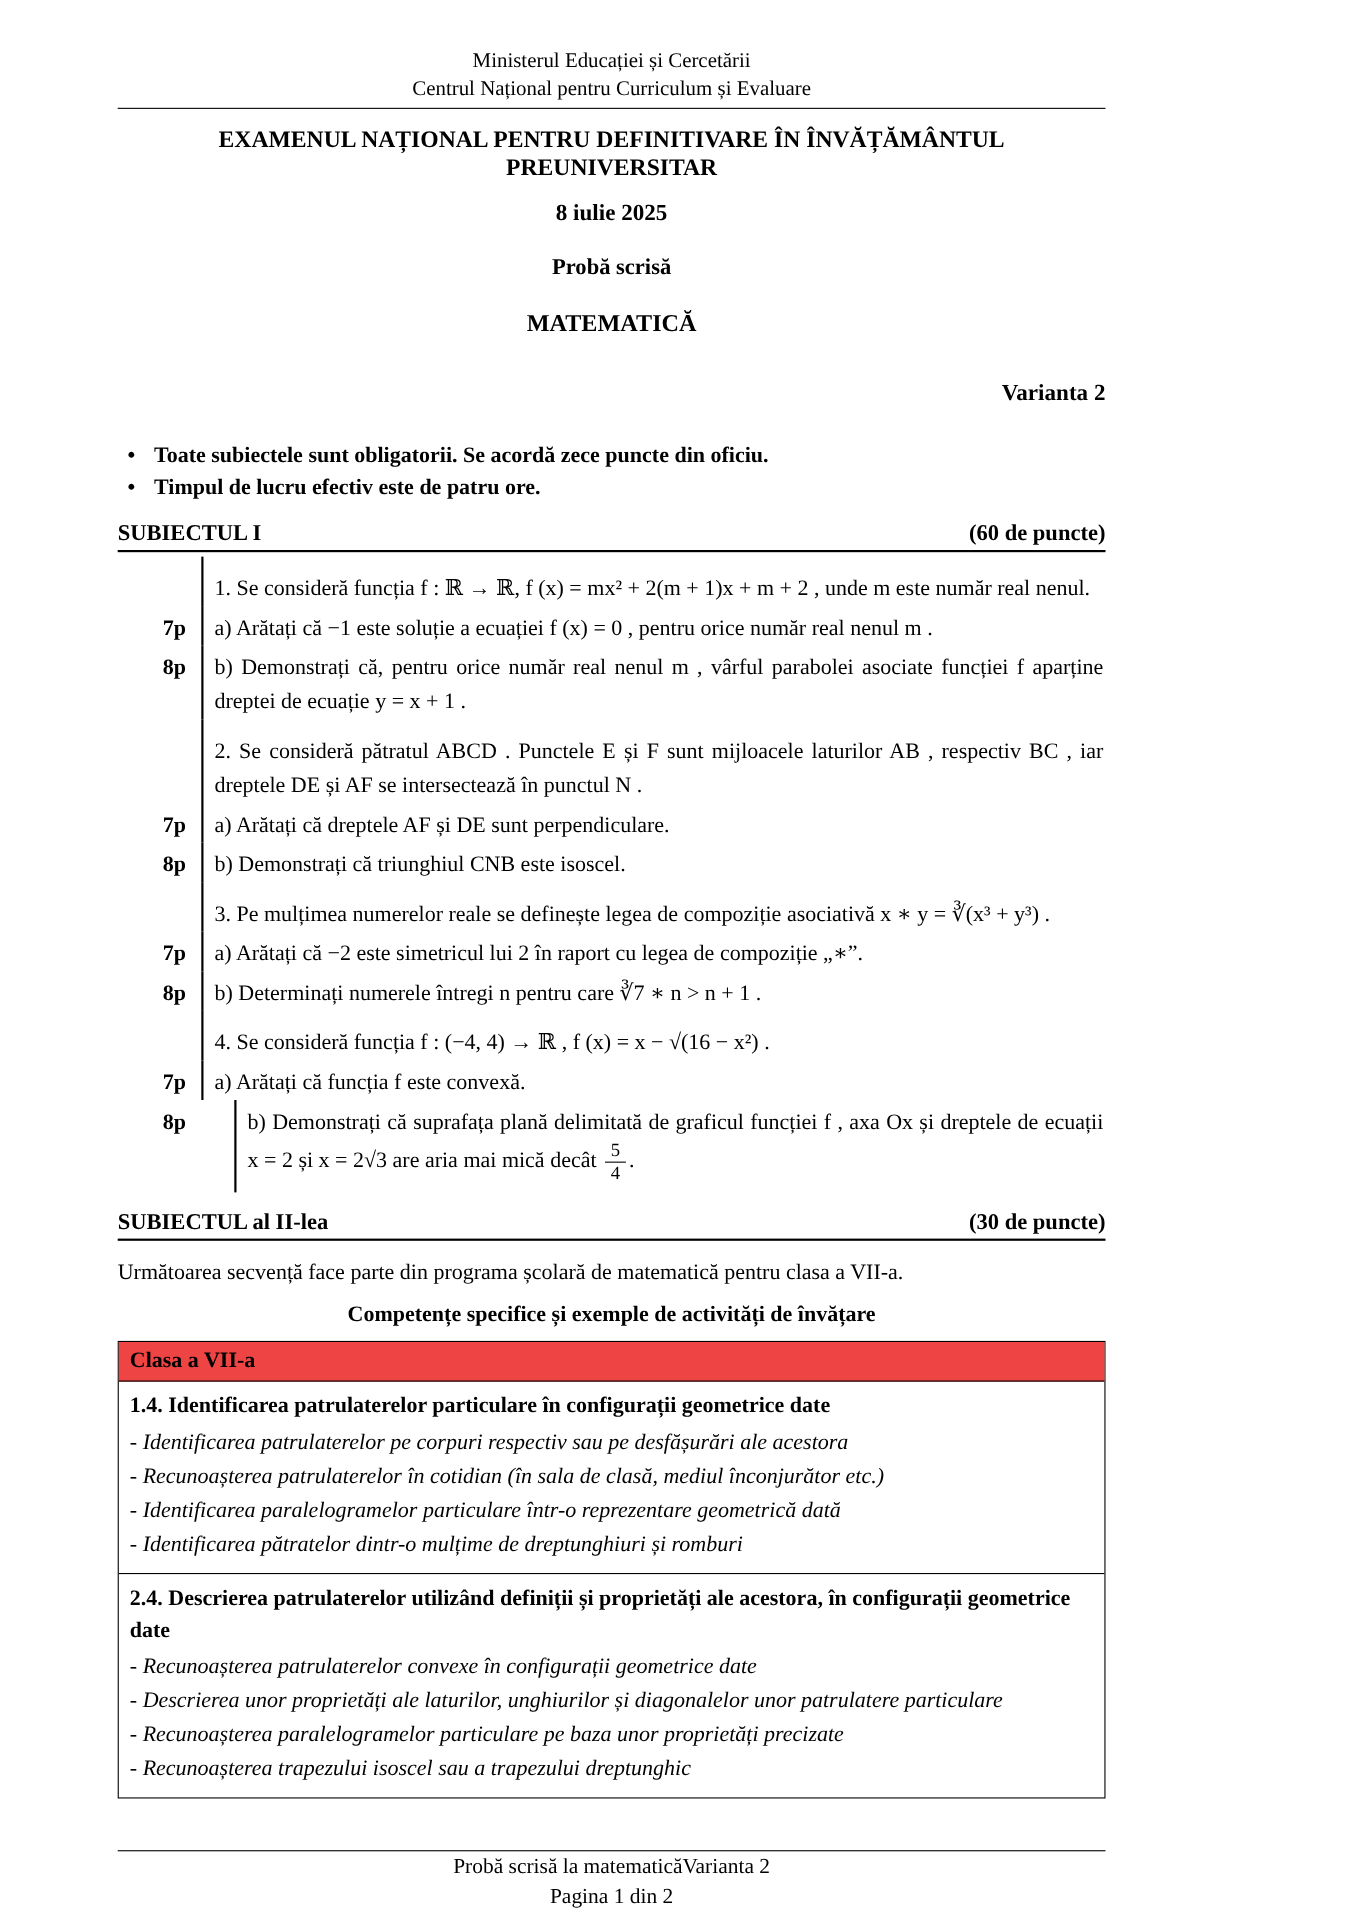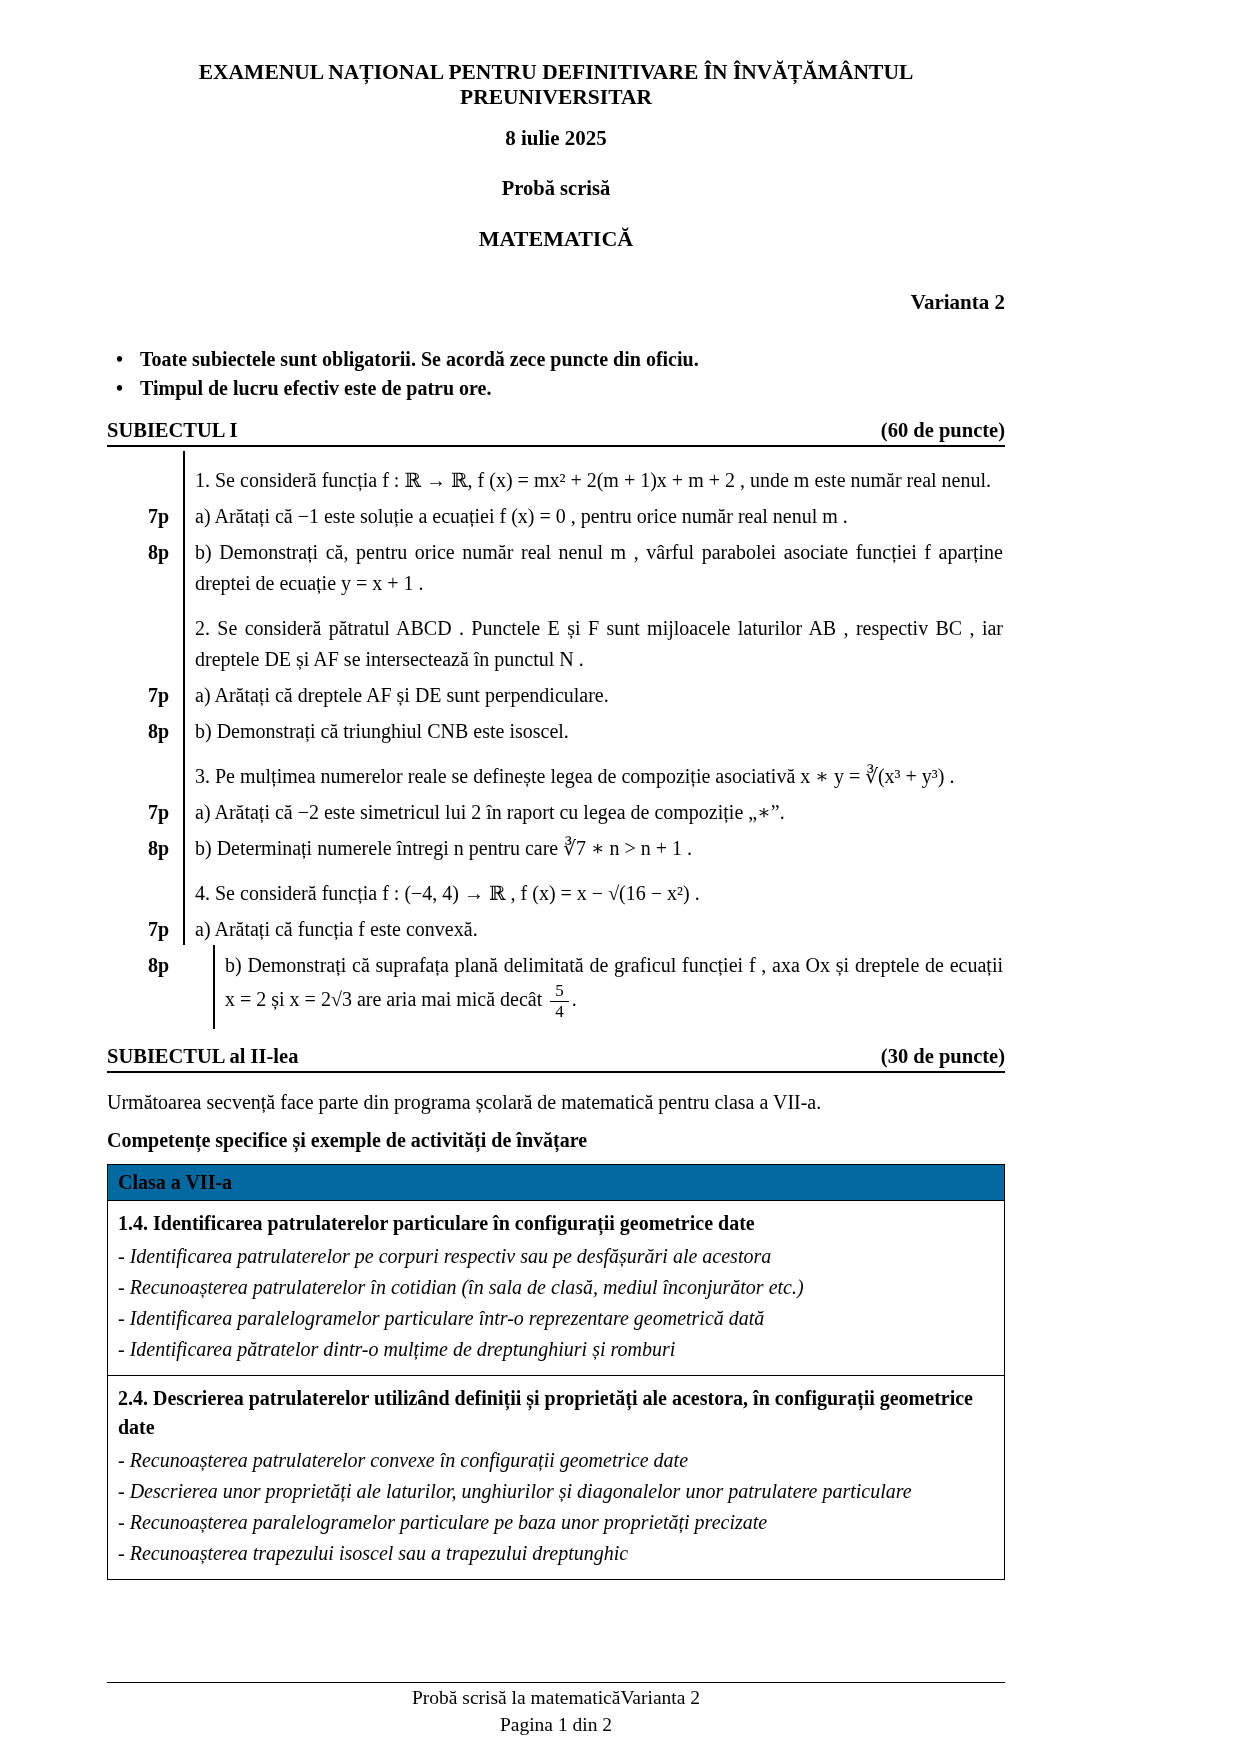--- a/index.html
+++ b/index.html
@@ -43,42 +43,46 @@
   .row-gap .pts, .row-gap .ptext { padding-top:14px; }
   .row-last .ptext { padding-bottom:8px;margin-left:30px; }
 
   .frac { display:inline-flex; flex-direction:column; text-align:center;
     vertical-align:middle; font-size:0.85em; line-height:1.15; margin:0 3px; }
   .frac .num { border-bottom:1.3px solid #000; padding:0 5px; }
   .frac .den { padding:0 5px; }
 
   
   .intro-par { margin-top:14px; line-height:1.5; }
-  .subtitle  { font-weight:bold; margin-top:12px; }
+  .subtitle  { font-weight:bold; margin-top:12px;text-align:center; }
 
   
   .comp-table { margin-top:12px; border:1.5px solid #000; width:100%; }
-  .comp-table .thead { background:#0369a1; font-weight:bold;
+  .comp-table .thead { background:#ef4444; font-weight:bold;
     border-bottom:1.5px solid #000; padding:6px 10px; }
   .comp-table .section { padding:8px 10px 10px 10px; }
   .comp-table .section + .section { border-top:1.5px solid #000; }
   .section-title { font-weight:bold; line-height:1.45; margin-bottom:3px; }
   .section-item { font-style:italic; line-height:1.55; }
 
   
   .footer { position:absolute; left:107px; right:235px; top:1682px;
     border-top:1.5px solid #000; padding-top:4px; font-size:19.5px; }
   .footer-row { display:flex; justify-content:center; }
   .footer-page { text-align:center; margin-top:5px; }
 </style>
 </head>
 <body>
 
 <div class="page">
 
+  <div class="doc-header">
+    <div>Ministerul Educației și Cercetării</div>
+    <div>Centrul Național pentru Curriculum și Evaluare</div>
+  </div>
 
   <div class="title-block">
     <div class="exam-title">EXAMENUL NAȚIONAL PENTRU DEFINITIVARE ÎN ÎNVĂȚĂMÂNTUL PREUNIVERSITAR</div>
     <div class="exam-date">8 iulie 2025</div>
     <div class="proba">Probă scrisă</div>
     <div class="discipline">MATEMATICĂ</div>
   </div>
 
   <div class="variant-line">Varianta 2</div>
 

